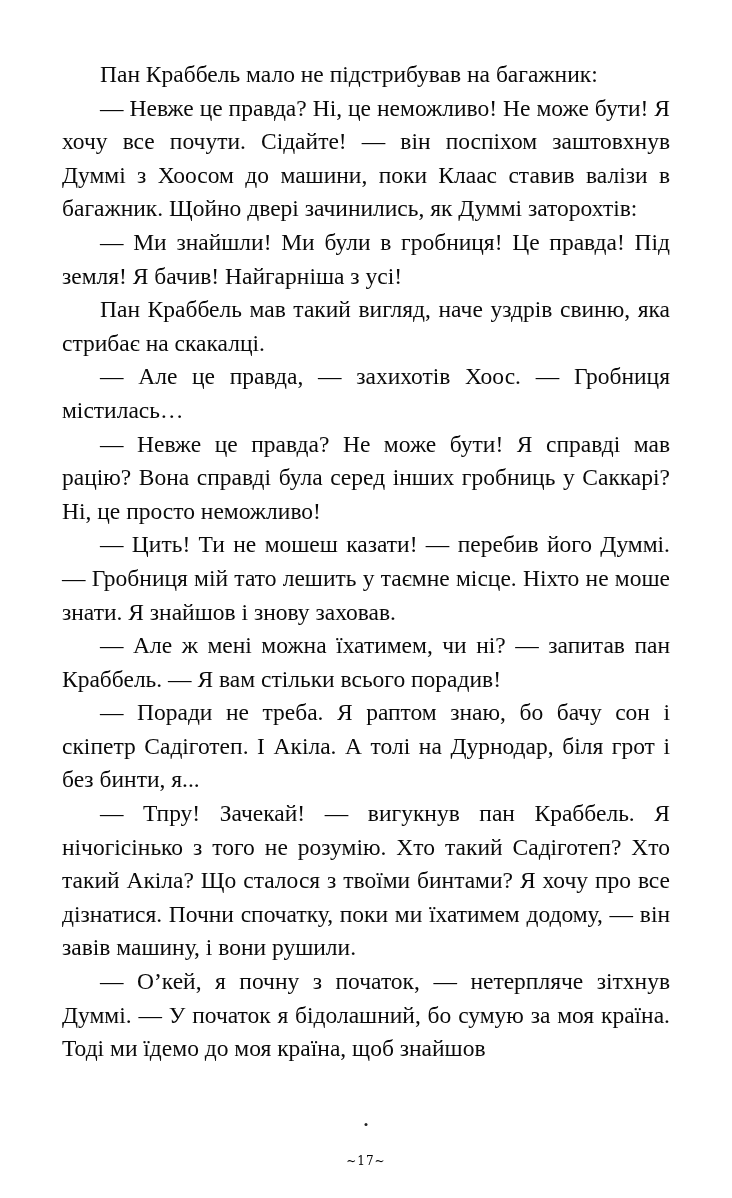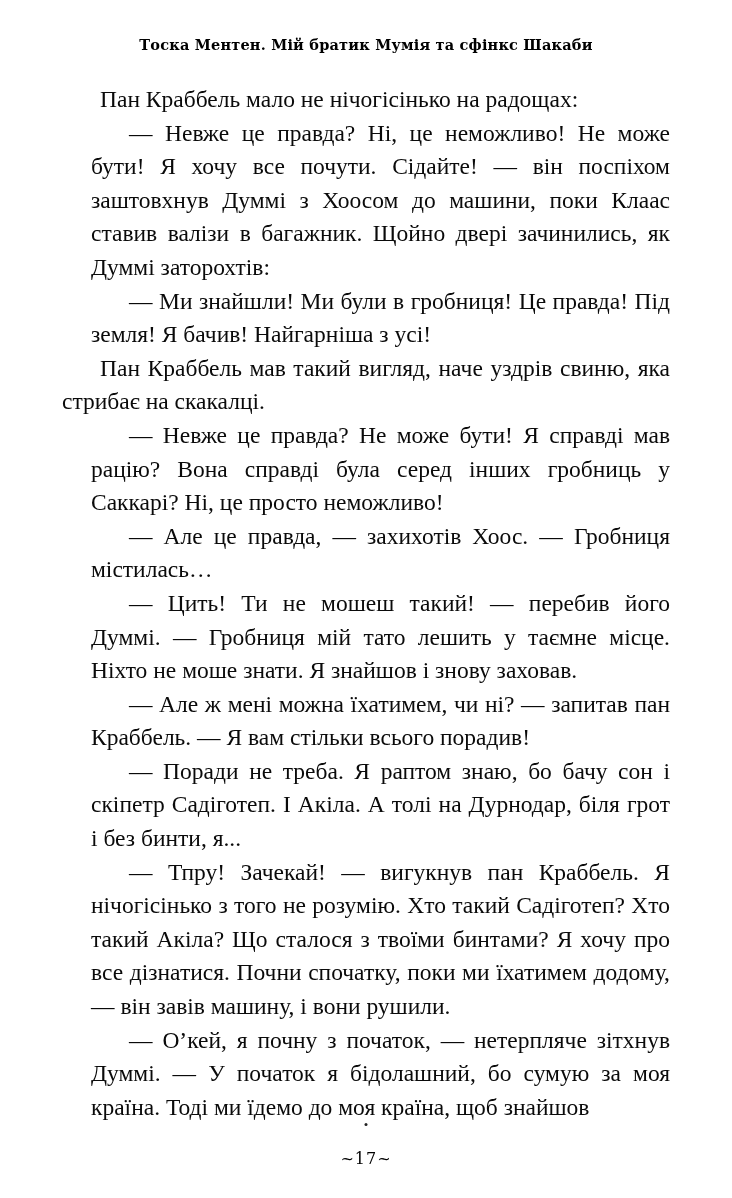--- a/index.html
+++ b/index.html
@@ -41,58 +41,56 @@
     text-justify: inter-word;
     hyphens: none;
     color: #0a0a0a;
   }
   .body-text p {
     margin: 0;
     text-indent: 38px;
   }
   .body-text p.dialogue {
     text-indent: 38px;
-    margin-left: 29px;
   }
   .folio {
     position: absolute;
     left: 0;
     right: 0;
     bottom: 30px;
     text-align: center;
     font-family: "DejaVu Serif", serif;
-    font-size: 16px;
+    font-size: 12px;
     letter-spacing: 1px;
   }
   .dot-sep {
     position: absolute;
     left: 50%;
     transform: translateX(-50%);
     bottom: 72px;
     width: 3px;
     height: 3px;
     background: #222;
     border-radius: 50%;
   }
 </style>
 </head>
 <body>
 
 <div class="page">
 
-  <div class="running-head">Тоска Ментен. Мій братик Мумія та сфінкс Шакаби</div>
 
   <div class="body-text">
-    <p>Пан Краббель мало не нічогісінько на радощах:</p>
+    <p>Пан Краббель мало не підстрибував на багажник:</p>
     <p class="dialogue">— Невже це правда? Ні, це неможливо! Не може бути! Я хочу все почути. Сідайте! — він поспіхом заштовхнув Думмі з Хоосом до машини, поки Клаас ставив валізи в багажник. Щойно двері зачинились, як Думмі заторохтів:</p>
     <p class="dialogue">— Ми знайшли! Ми були в гробниця! Це правда! Під земля! Я бачив! Найгарніша з усі!</p>
     <p>Пан Краббель мав такий вигляд, наче уздрів свиню, яка стрибає на скакалці.</p>
+    <p class="dialogue">— Але це правда, — захихотів Хоос. — Гробниця містилась…</p>
     <p class="dialogue">— Невже це правда? Не може бути! Я справді мав рацію? Вона справді була серед інших гробниць у Саккарі? Ні, це просто неможливо!</p>
-    <p class="dialogue">— Але це правда, — захихотів Хоос. — Гробниця містилась…</p>
-    <p class="dialogue">— Цить! Ти не мошеш такий! — перебив його Думмі. — Гробниця мій тато лешить у таємне місце. Ніхто не моше знати. Я знайшов і знову заховав.</p>
+    <p class="dialogue">— Цить! Ти не мошеш казати! — перебив його Думмі. — Гробниця мій тато лешить у таємне місце. Ніхто не моше знати. Я знайшов і знову заховав.</p>
     <p class="dialogue">— Але ж мені можна їхатимем, чи ні? — запитав пан Краббель. — Я вам стільки всього порадив!</p>
     <p class="dialogue">— Поради не треба. Я раптом знаю, бо бачу сон і скіпетр Садіготеп. І Акіла. А толі на Дурнодар, біля грот і без бинти, я...</p>
     <p class="dialogue">— Тпру! Зачекай! — вигукнув пан Краббель. Я нічогісінько з того не розумію. Хто такий Садіготеп? Хто такий Акіла? Що сталося з твоїми бинтами? Я хочу про все дізнатися. Почни спочатку, поки ми їхатимем додому, — він завів машину, і вони рушили.</p>
     <p class="dialogue">— О’кей, я почну з початок, — нетерпляче зітхнув Думмі. — У початок я бідолашний, бо сумую за моя країна. Тоді ми їдемо до моя країна, щоб знайшов</p>
   </div>
 
   <div class="dot-sep"></div>
 
   <div class="folio">~17~</div>
 </div>

